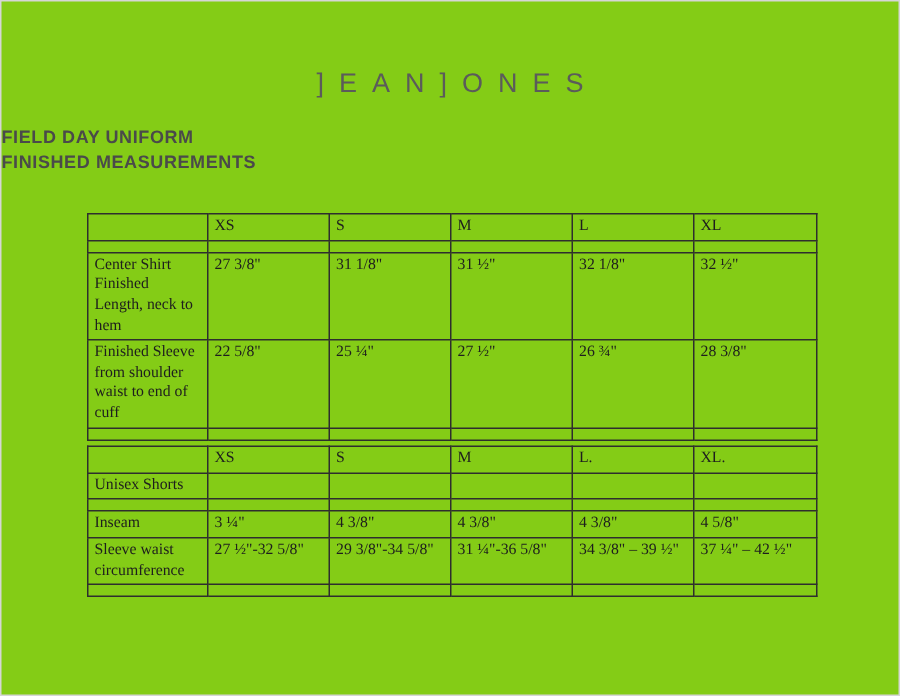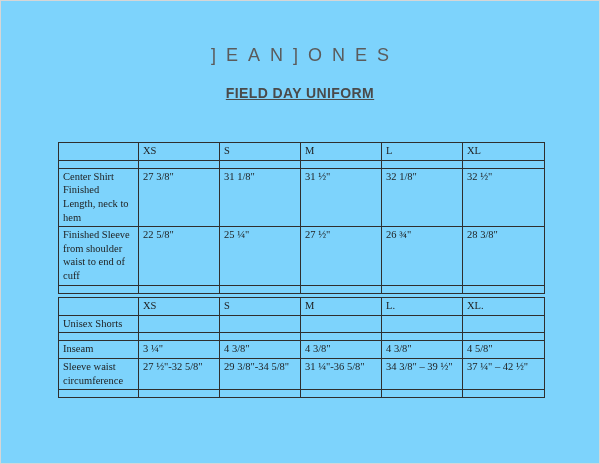--- a/index.html
+++ b/index.html
@@ -1,21 +1,21 @@
 <!DOCTYPE html>
 <html><head>
 <meta charset="utf-8">
 <style>
   html, body { margin: 0; padding: 0; background: #ffffff; }
   .page {
     position: relative;
     width: 598px;
     height: 462px;
     border: 1px solid #d6d6d6;
-    background: #7dd3fc;
+    background: #84cc16;
     overflow: hidden;
     font-family: "Liberation Serif", serif;
   }
   .logo {
     position: absolute;
     top: 44px;
     left: 0;
     width: 100%;
     text-align: center;
     font-family: "Liberation Sans", sans-serif;
@@ -24,28 +24,26 @@
     color: #5b5b5b;
     letter-spacing: 10px;
     text-indent: 10px;
     white-space: nowrap;
   }
   .subtitle {
     position: absolute;
     top: 82px;
     left: 0;
     width: 100%;
-    text-align: center;
     font-family: "Liberation Sans", sans-serif;
-    font-size: 14px;
+    font-size: 12px;
     font-weight: bold;
     color: #4a4a4a;
     letter-spacing: 0.4px;
     line-height: 1.45;
-    text-decoration: underline;
   }
   table.meas {
     position: absolute;
     left: 57px;
     width: 486px;
     border-collapse: collapse;
     table-layout: fixed;
     font-size: 10.5px;
     color: #1e1e1e;
     padding-left: 10px;
@@ -65,20 +63,21 @@
 </style>
 </head>
 <body>
 
 <div class="page">
 
   <div class="logo">]EAN]ONES</div>
 
   <div class="subtitle">
     <div>FIELD DAY UNIFORM</div>
+    <div>FINISHED MEASUREMENTS</div>
   </div>
 
   <table class="meas t1">
     <colgroup>
       <col style="width:80px">
         <col style="width:81px">
         <col style="width:81px">
       <col style="width:81px">
         <col style="width:81px">
         <col style="width:82px">

